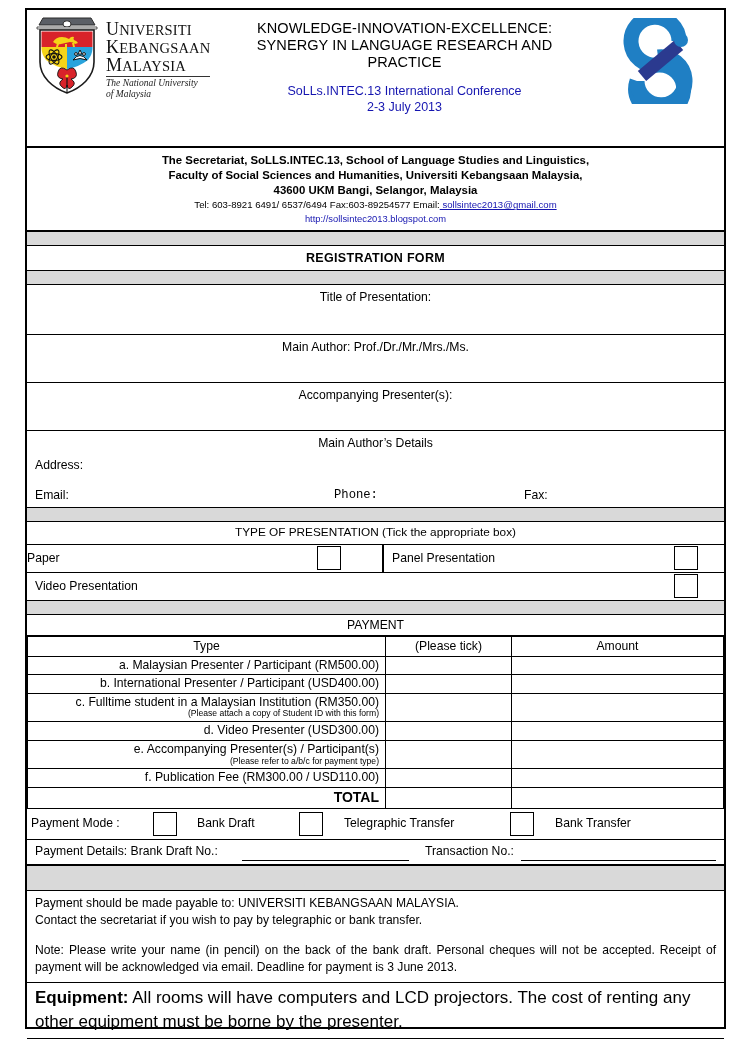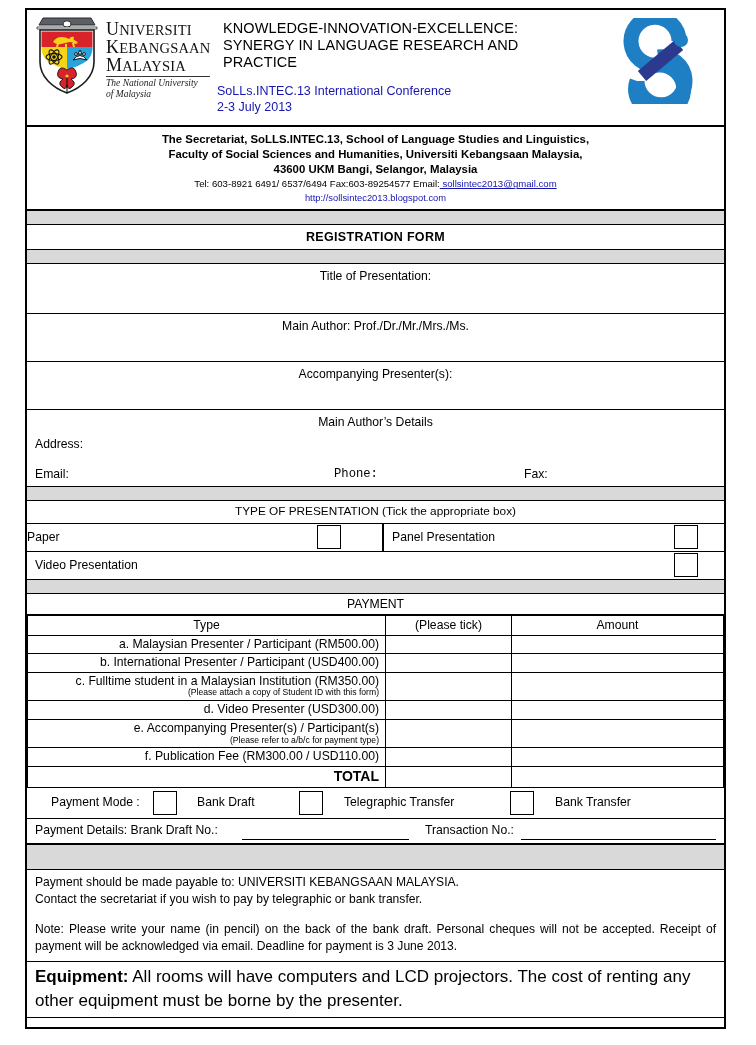--- a/index.html
+++ b/index.html
@@ -38,21 +38,21 @@
     position: relative;
   }
   .gray {
     background: #d9d9d9;
     height: 14px;
   }
 
   
   #header {
     position: relative;
-    height: 117px;
+    height: 138px;
     box-sizing: border-box;
     border-bottom: 2px solid #000;
     display: flex;
     align-items: flex-start;
   }
   #logo-left {
     width: 190px;
     flex: 0 0 190px;
     display: flex;
     align-items: flex-start;
@@ -81,20 +81,21 @@
   #uni-name .sub {
     font-family: "Liberation Serif", serif;
     font-style: italic;
     font-size: 9.5px;
     color: #222;
     line-height: 1.12;
     white-space: nowrap;
   }
   #header-title {
     flex: 1 1 auto;
+    text-align: center;
     padding-top: 10px;
   }
   #header-title .main {
     font-size: 14.5px;
     font-weight: 400;
     color: #000;
     line-height: 1.18;
     letter-spacing: .1px;
     padding: 0 6px;
   }
@@ -233,21 +234,21 @@
   }
 
   
   #pay-mode {
     position: relative;
     height: 31px;
     box-sizing: border-box;
     border-bottom: 1.5px solid #000;
     font-size: 12.2px;
   }
-  #pay-mode .lab { position: absolute; left: 24px; top: 7px; }
+  #pay-mode .lab { position: absolute; left: 4px; top: 7px; }
   #pay-mode .cb {
     position: absolute; top: 3px;
     width: 24px; height: 24px;
     border: 1.5px solid #000; box-sizing: border-box; background:#fff;
   }
   #pay-mode .t { position: absolute; top: 7px; }
   #pay-details {
     position: relative;
     height: 26px;
     box-sizing: border-box;

